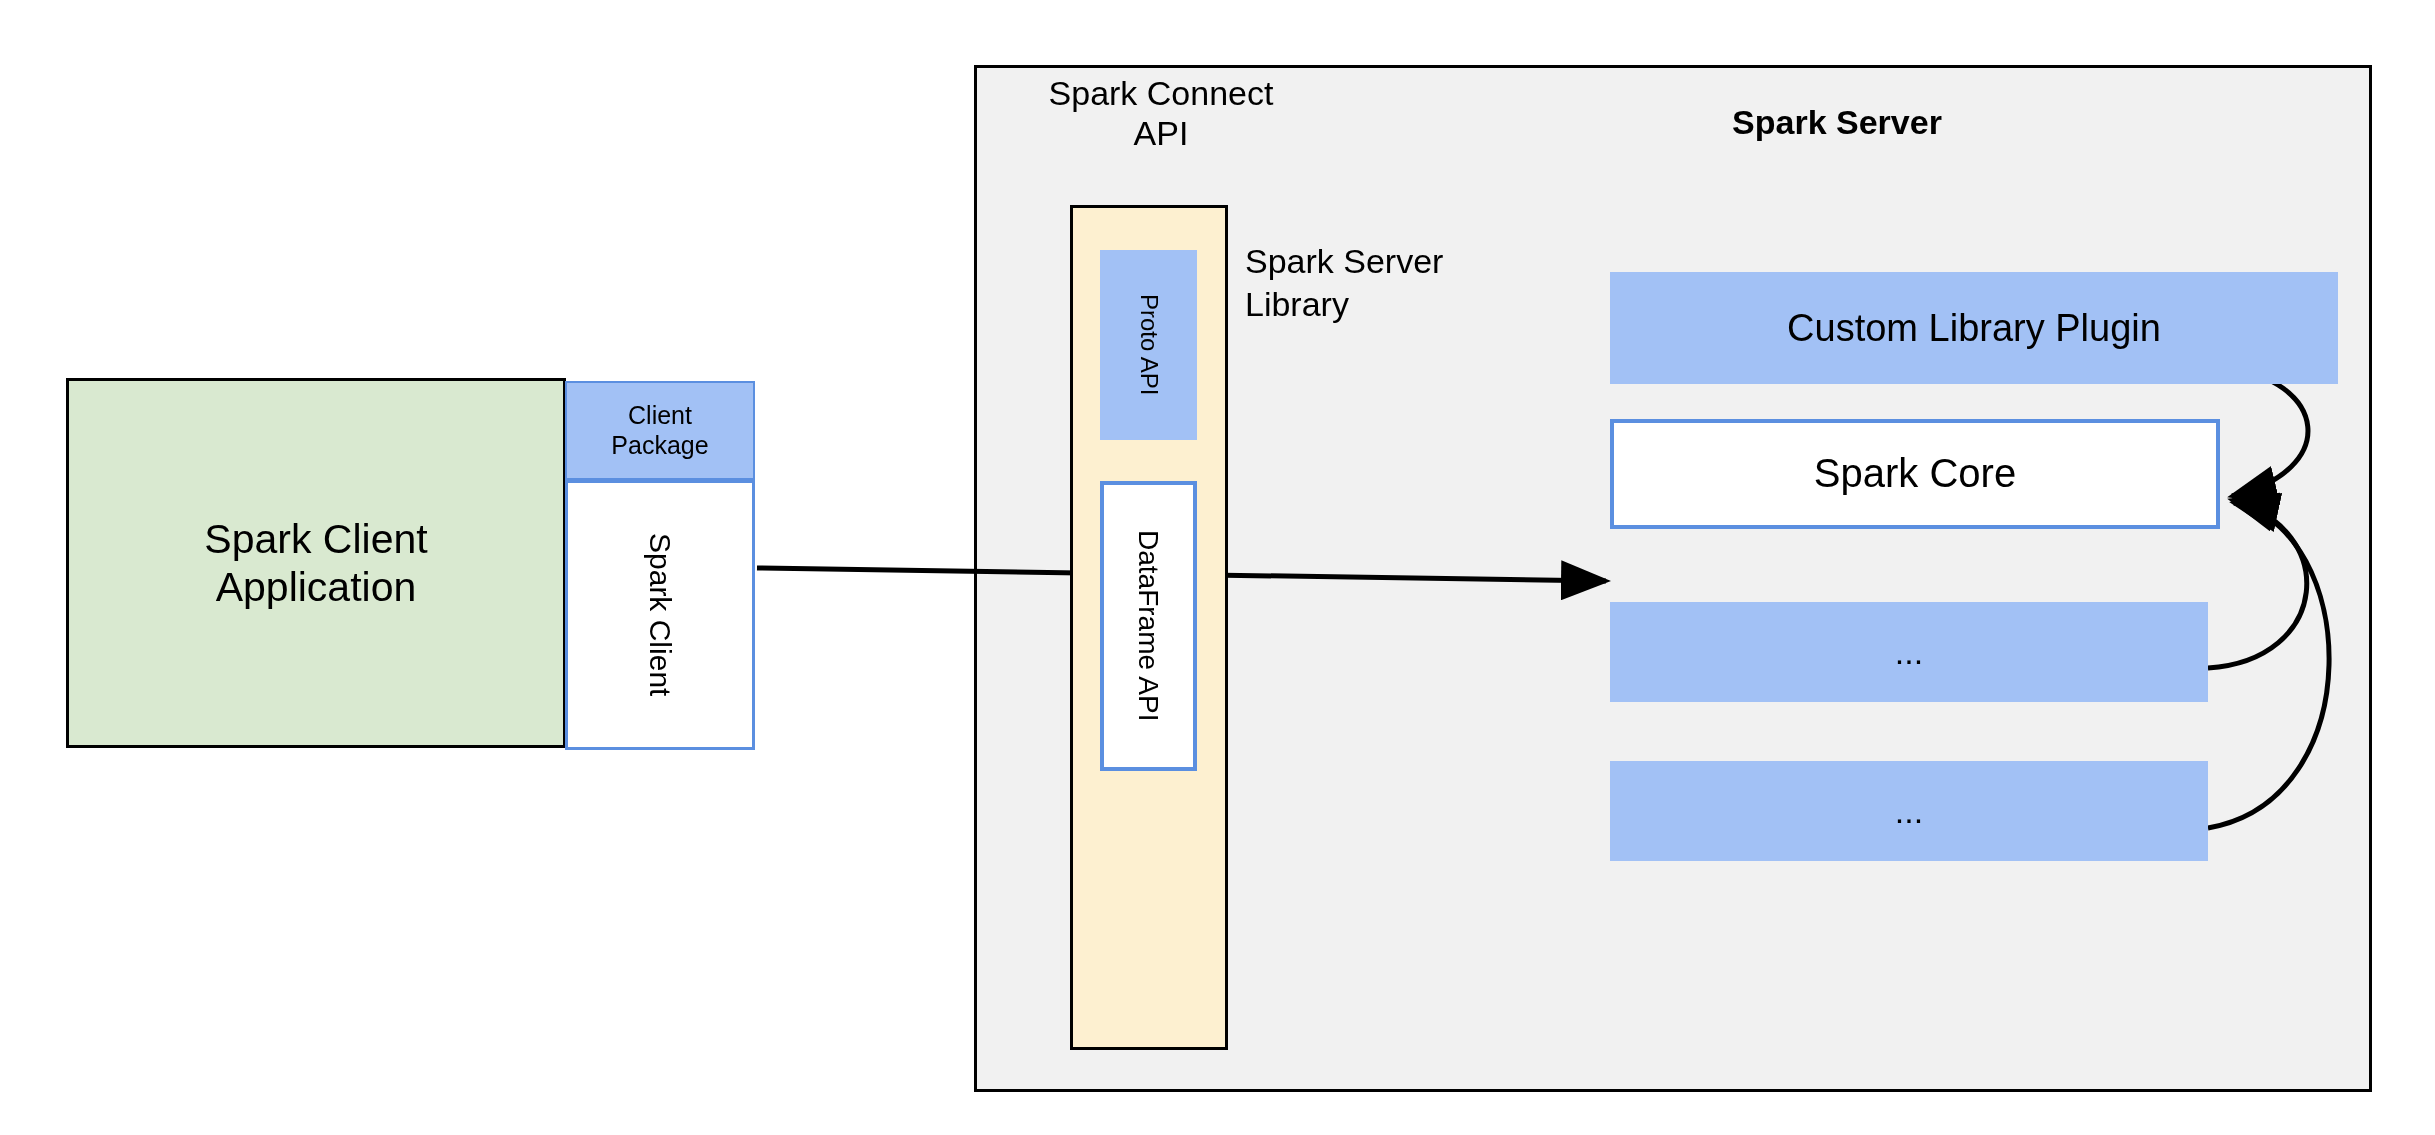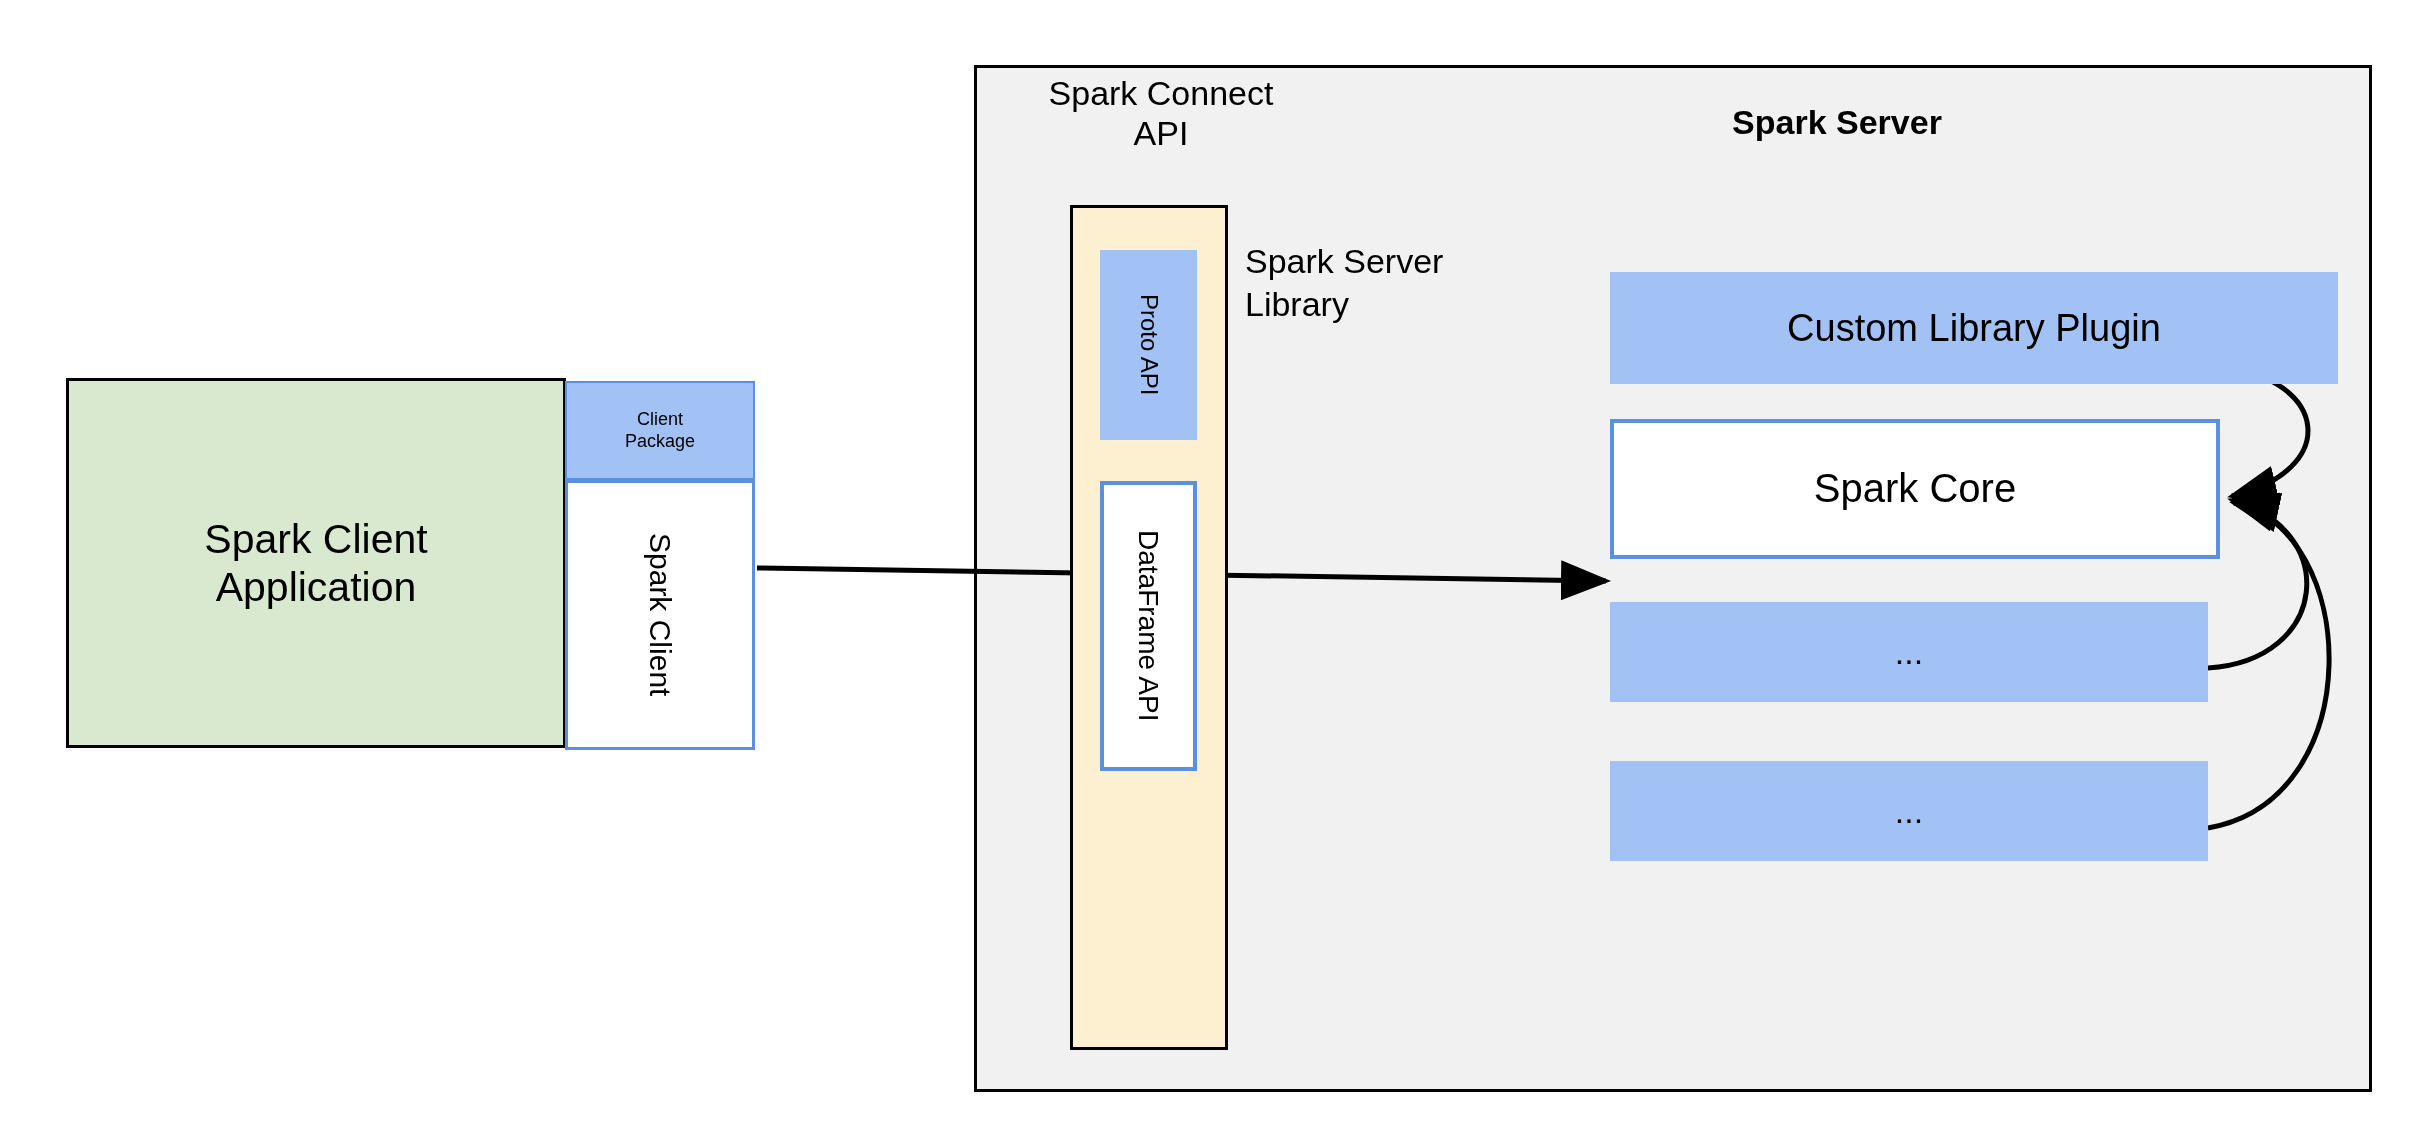--- a/index.html
+++ b/index.html
@@ -36,21 +36,21 @@
   #client-app {
     left: 66px; top: 378px; width: 500px; height: 370px;
     background: #d9e9d0;
     border: 3px solid #000000;
     font-size: 41px;
   }
   #client-package {
     left: 565px; top: 381px; width: 190px; height: 99px;
     background: #a2c1f5;
     border: 2px solid #5b8fe0;
-    font-size: 18px;
+    font-size: 25px;
   }
   #spark-client {
     left: 565px; top: 480px; width: 190px; height: 270px;
     background: #ffffff;
     border: 3px solid #5b8fe0;
     font-size: 30px;
   }
 
   
   #server-panel {
@@ -96,21 +96,21 @@
     font-size: 28px;
   }
 
   
   #custom-plugin {
     left: 1610px; top: 272px; width: 728px; height: 112px;
     background: #a2c1f5;
     font-size: 38px;
   }
   #spark-core {
-    left: 1610px; top: 419px; width: 610px; height: 140px;
+    left: 1610px; top: 419px; width: 610px; height: 110px;
     background: #ffffff;
     border: 4px solid #5b8fe0;
     font-size: 40px;
   }
   #ellipsis-1 {
     left: 1610px; top: 602px; width: 598px; height: 100px;
     background: #a2c1f5;
     font-size: 34px;
   }
   #ellipsis-2 {

